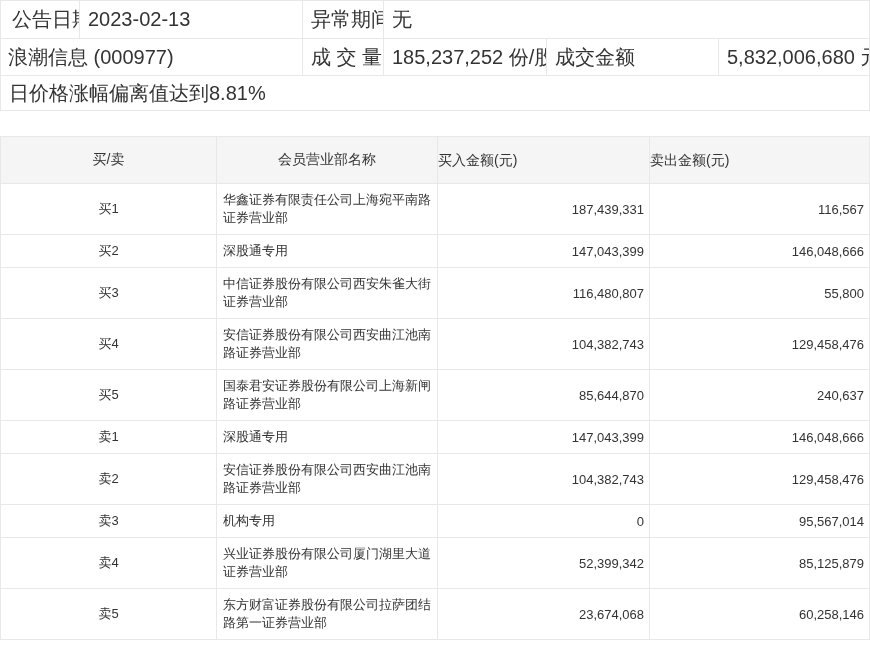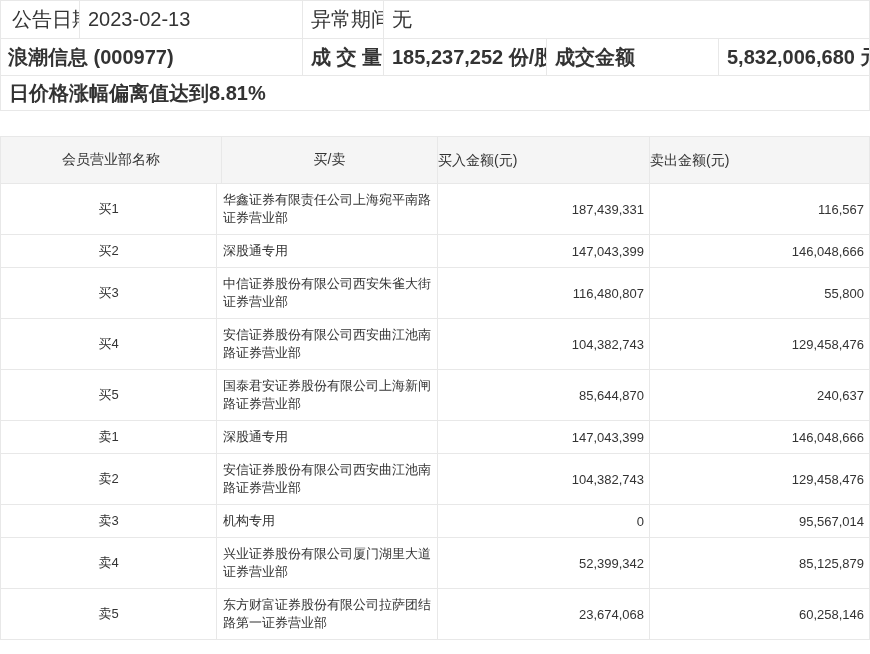--- a/index.html
+++ b/index.html
@@ -15,21 +15,21 @@
     color:var(--text);
     font-family:"Liberation Sans","DejaVu Sans",sans-serif;
   }
   
   .info{
     width:870px;
     border:1px solid var(--border);
     font-size:20px;
   }
   .irow{display:flex;align-items:stretch;}
-  .irow + .irow{border-top:1px solid var(--border);font-weight:bold;}
+  .irow + .irow{border-top:1px solid var(--border);}
   .r1,.r2{height:37px;}
   .r3{height:35px;}
   .icell{
     display:flex;align-items:center;
     padding-left:8px;
     white-space:nowrap;overflow:hidden;
   }
   .bdr{border-right:1px solid var(--border);}
   .w-label1{width:79px;padding-left:11px;}
   .w-date{width:223px;}
@@ -105,22 +105,22 @@
       <div class="icell bdr w-turnlabel">成交金额</div>
       <div class="icell grow">5,832,006,680 元</div>
     </div>
     <div class="irow r3">
       <div class="icell grow">日价格涨幅偏离值达到8.81%</div>
     </div>
   </section>
 
   <section class="trade">
     <div class="thead">
+      <div class="c c1">买/卖</div>
       <div class="c c2">会员营业部名称</div>
-      <div class="c c1">买/卖</div>
       <div class="c c3">
         <div>买入金额</div>
         <div>(元)</div>
       </div>
       <div class="c c4">
         <div>卖出金额</div>
         <div>(元)</div>
       </div>
     </div>
     <div>

